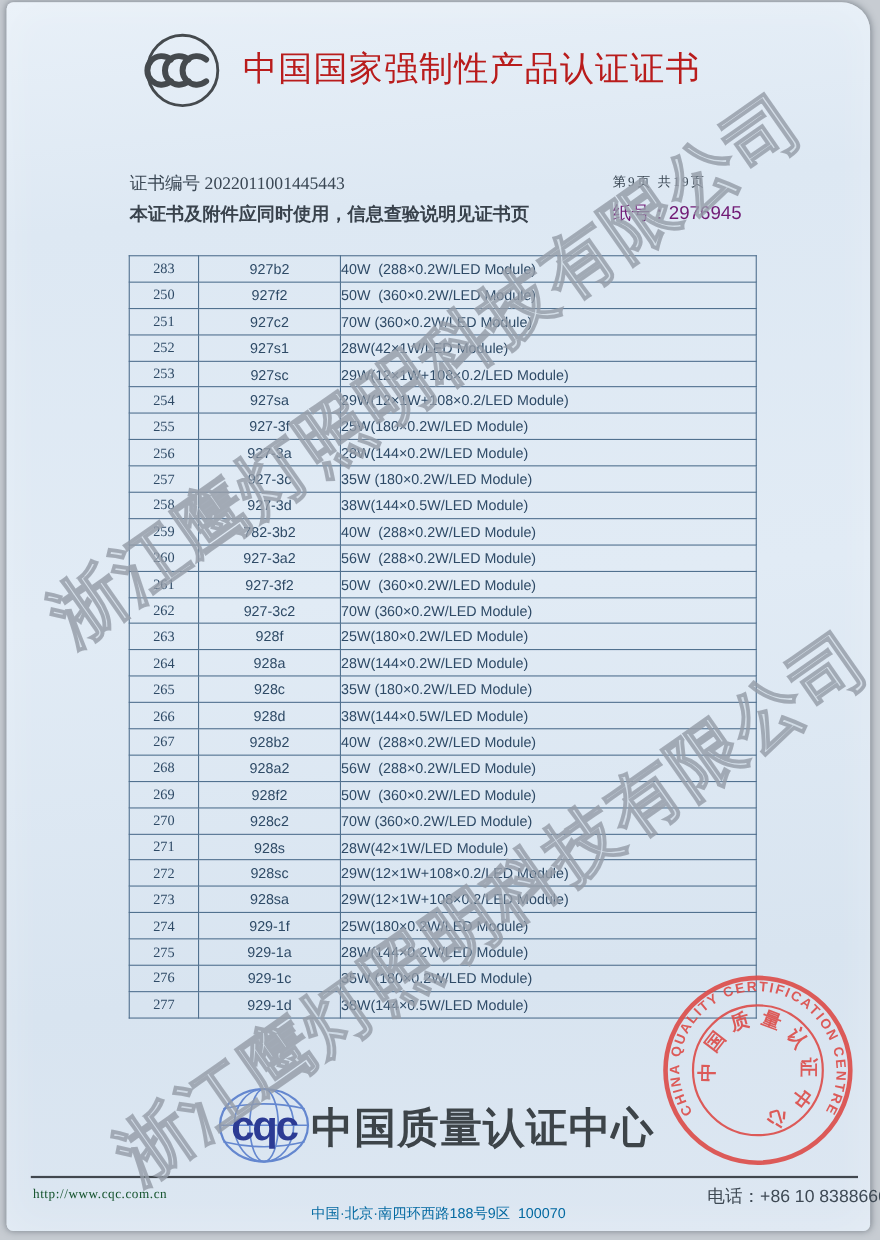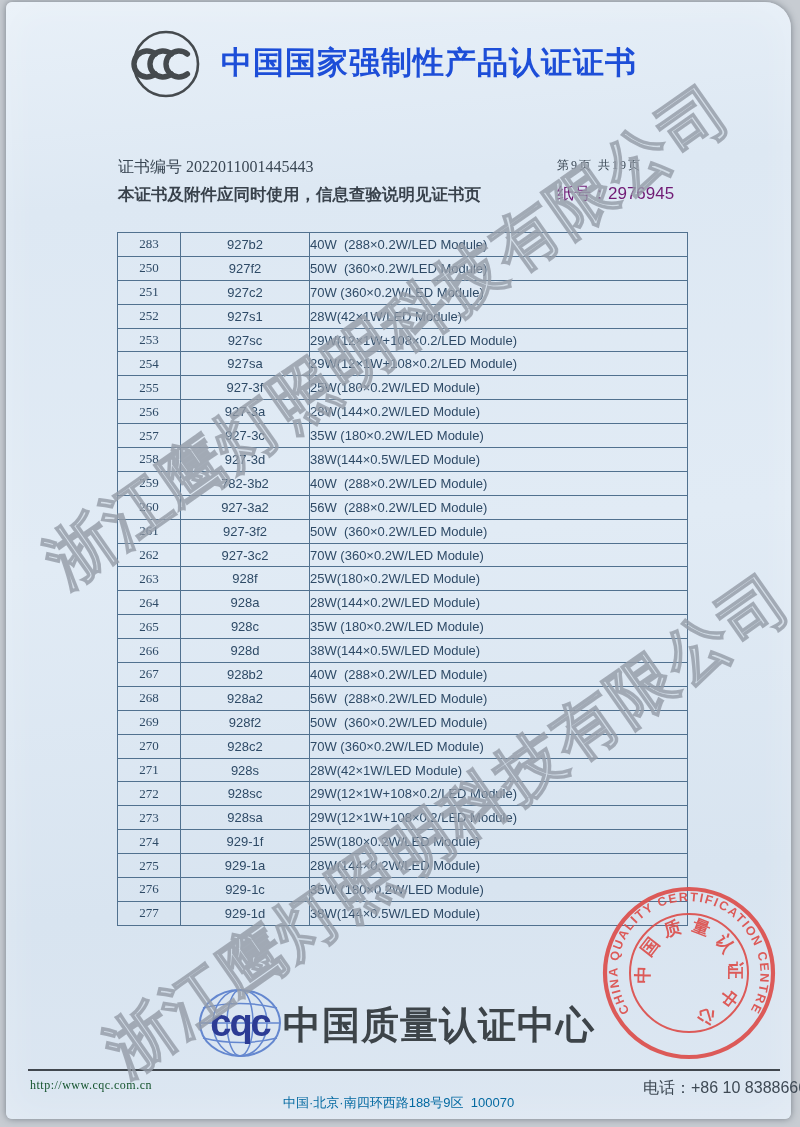--- a/index.html
+++ b/index.html
@@ -11,21 +11,21 @@
   .scan{
     position:absolute;left:6px;top:2px;right:9px;bottom:8px;
     background:linear-gradient(175deg,#e8f0f8 0%,#dde8f3 18%,#e1ebf5 48%,#d8e4f0 78%,#dde7f2 100%);
     border-radius:6px 26px 6px 6px;
     box-shadow:0 0 7px rgba(55,65,78,.55), inset 0 0 40px rgba(255,255,255,.25);
   }
   
   .ccc-logo{position:absolute;left:130px;top:28px;width:72px;height:72px;}
   .page-title{
     position:absolute;left:221px;top:42px;margin:0;width:372px;
-    font-size:31px;font-weight:700;color:#1d4ed8;letter-spacing:1px;white-space:nowrap;
+    font-size:31px;font-weight:400;color:#b91c1c;letter-spacing:1px;white-space:nowrap;
   }
   
   .cert-line1{
     position:absolute;left:118px;top:157px;
     font-family:"Liberation Serif",serif;font-size:16px;color:#3a4754;white-space:pre;
   }
   .page-count{
     position:absolute;left:557px;top:157px;
     font-family:"Liberation Serif",serif;font-size:12px;color:#3a4754;letter-spacing:2px;white-space:pre;
   }

